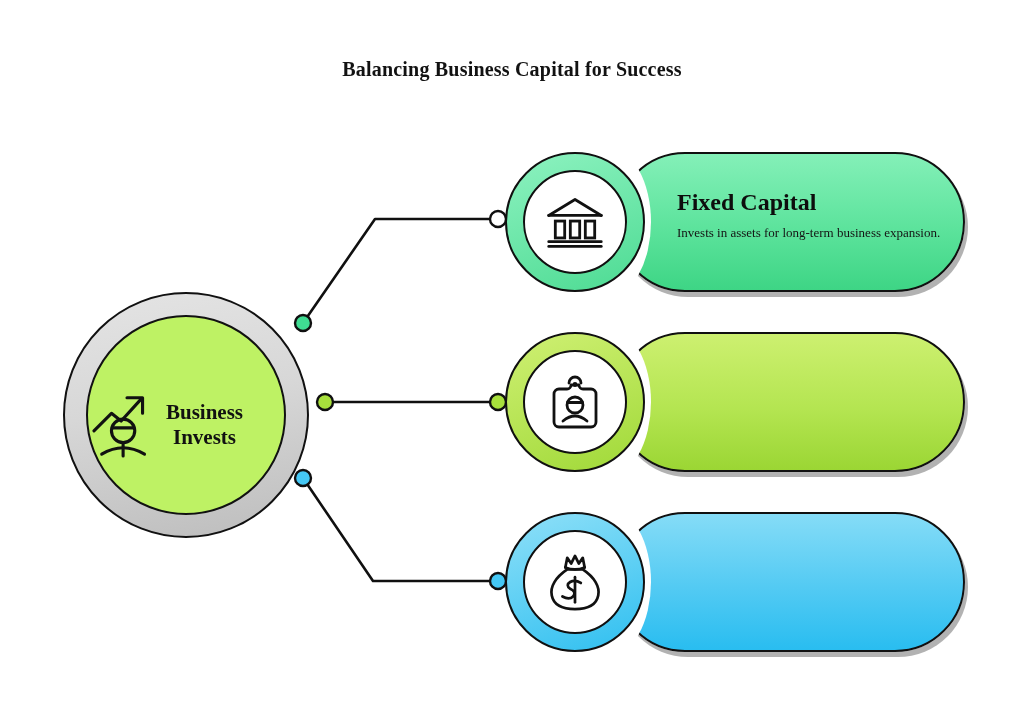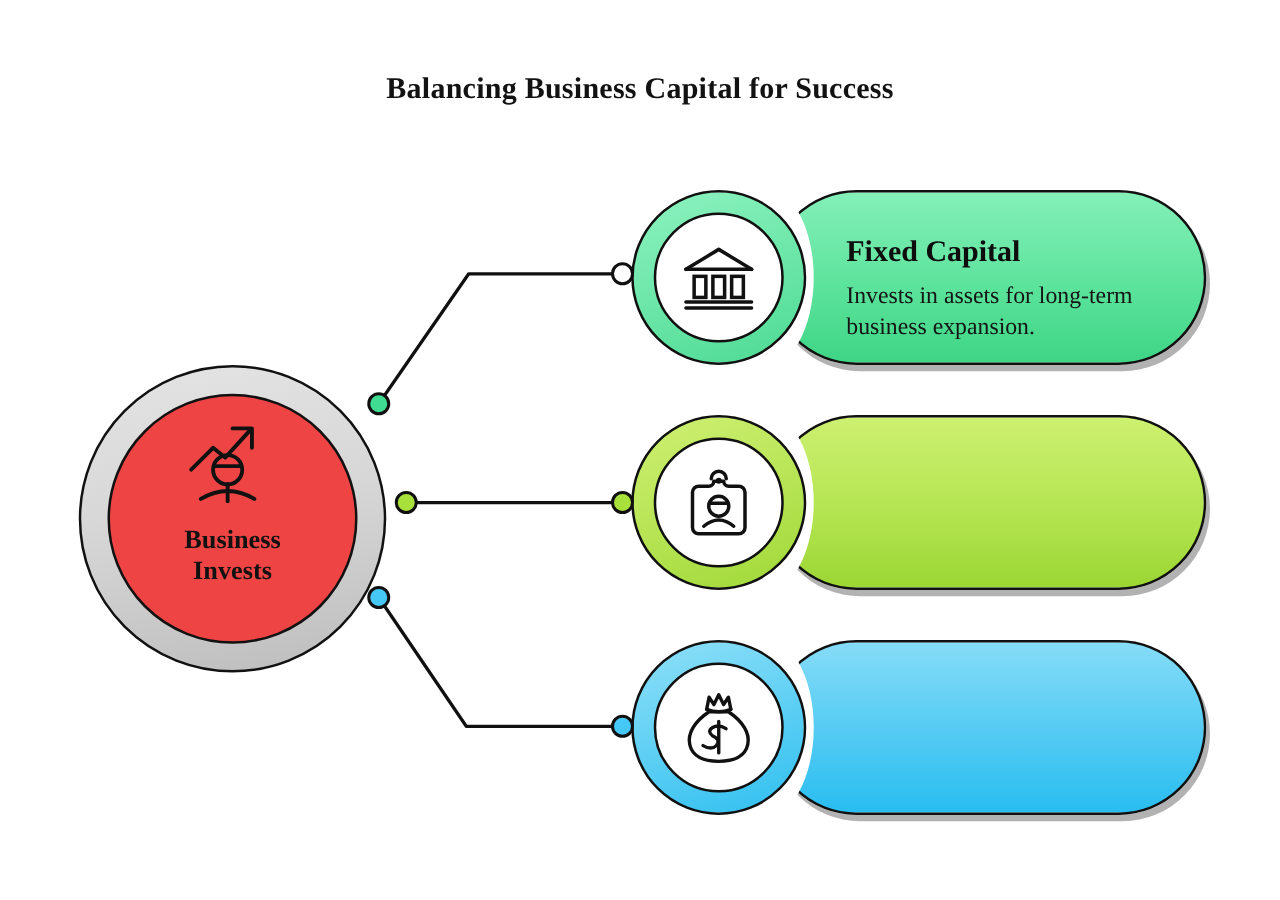--- a/index.html
+++ b/index.html
@@ -19,21 +19,21 @@
     overflow: hidden;
   }
 
   
   .title {
     position: absolute;
     left: 0;
     top: 58px;
     width: 1024px;
     text-align: center;
-    font-size: 24px;
+    font-size: 20px;
     font-weight: bold;
     letter-spacing: 0.2px;
     color: #121212;
   }
 
   
   #connectors {
     position: absolute;
     left: 0;
     top: 0;
@@ -57,29 +57,28 @@
     border: 2.5px solid #111111;
     box-sizing: border-box;
   }
   .hub-inner {
     position: absolute;
     left: 23px;
     top: 23px;
     width: 200px;
     height: 200px;
     border-radius: 50%;
-    background: #ef4444;
+    background: #bef264;
     border: 2.5px solid #111111;
     box-sizing: border-box;
     display: flex;
-    flex-direction: column;
+    flex-direction: row;
     align-items: center;
     justify-content: flex-start;
     padding-top: 16px;
-    gap: 12px;
   }
   .hub-icon {
     width: 78px;
     height: 70px;
     display: block;
   }
   .hub-label {
     margin-top: 4px;
     font-size: 21px;
     font-weight: bold;
@@ -152,21 +151,21 @@
     z-index: 4;
   }
   .card-heading {
     font-size: 24px;
     font-weight: bold;
     color: #0d0d0d;
     line-height: 1.1;
     margin: 13px 0 10px 0;
   }
   .card-desc {
-    font-size: 19px;
+    font-size: 13px;
     color: #141414;
     line-height: 1.28;
     margin: 0;
   }
 
   
   #card-fixed   { left: 505px; top: 152px; }
   #card-working { left: 505px; top: 332px; }
   #card-balance { left: 505px; top: 512px; }
 

